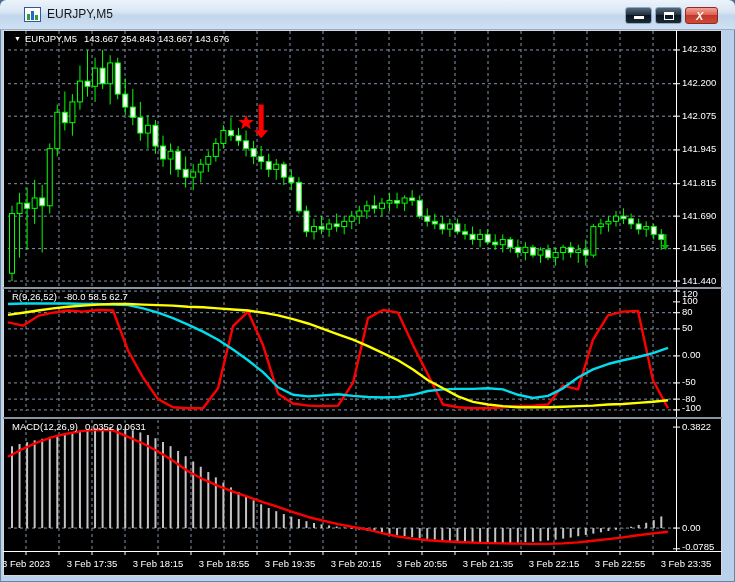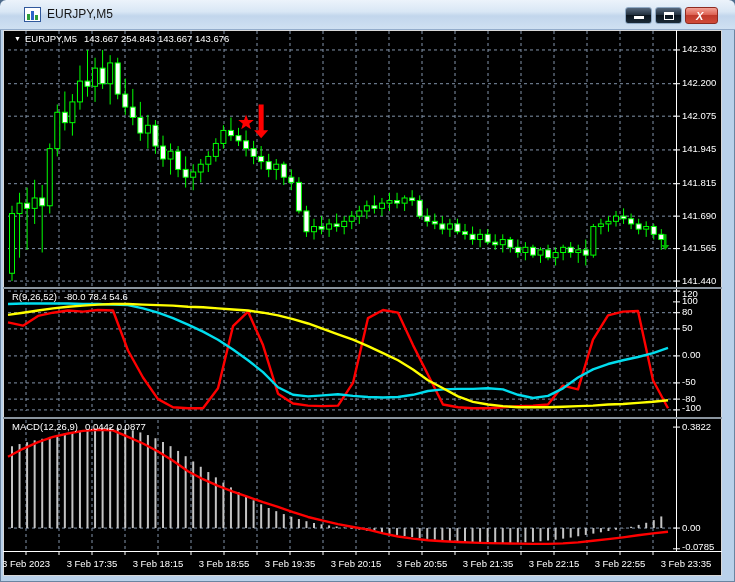--- a/index.html
+++ b/index.html
@@ -475,19 +475,19 @@
         <text x="485" y="534" fill="#ffffff" font-size="9.5" text-anchor="middle" dominant-baseline="middle">3 Feb 21:35</text>
         <text x="551" y="534" fill="#ffffff" font-size="9.5" text-anchor="middle" dominant-baseline="middle">3 Feb 22:15</text>
         <text x="617" y="534" fill="#ffffff" font-size="9.5" text-anchor="middle" dominant-baseline="middle">3 Feb 22:55</text>
         <text x="683" y="534" fill="#ffffff" font-size="9.5" text-anchor="middle" dominant-baseline="middle">3 Feb 23:35</text>
       </svg>
 
     <div class="hdr" style="left:11px;top:3px;">
       <span class="tri">▼</span><span>EURJPY,M5</span><span class="gap">143.667 254.843 143.667 143.676</span>
     </div>
     <div class="hdr" style="left:9px;top:261px;">
-      <span>R(9,26,52)</span><span class="gap">-80.0 78.4 54.6</span>
+      <span>R(9,26,52)</span><span class="gap">-80.0 58.5 62.7</span>
     </div>
     <div class="hdr" style="left:9px;top:391px;">
-      <span>MACD(12,26,9)</span><span class="gap">0.0442 0.0877</span>
+      <span>MACD(12,26,9)</span><span class="gap">0.0352 0.0631</span>
     </div>
   </div>
 </div>
 
 </body></html>

